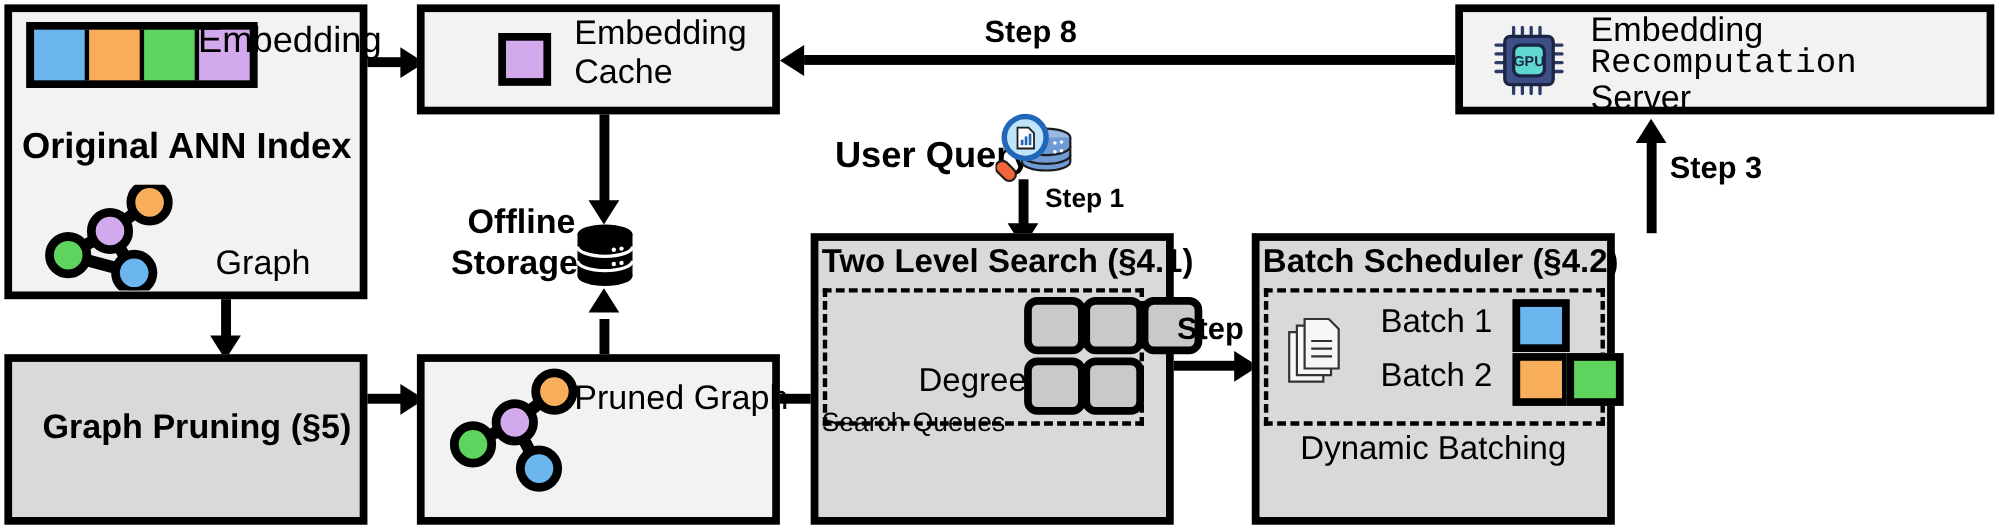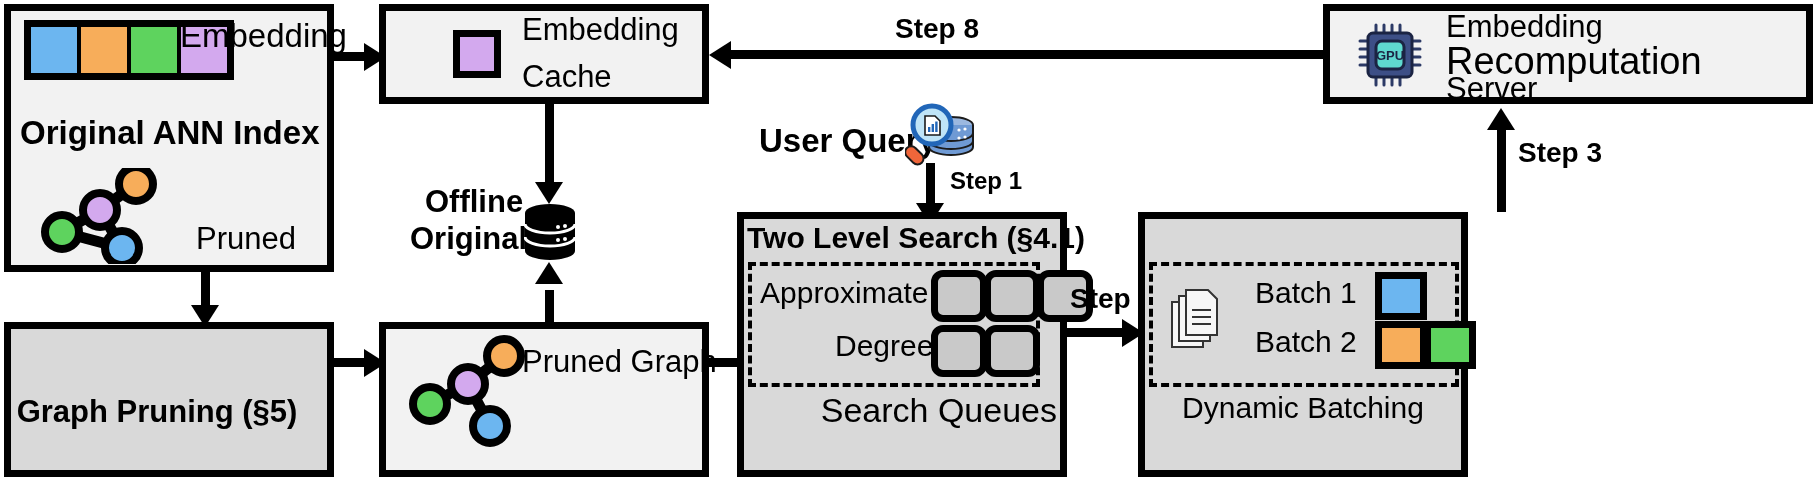--- a/index.html
+++ b/index.html
@@ -61,44 +61,44 @@
       <line x1="26" y1="64" x2="64" y2="42"></line>
       <line x1="64" y1="42" x2="100" y2="16"></line>
       <line x1="64" y1="42" x2="86" y2="80"></line>
       <line x1="26" y1="64" x2="86" y2="80"></line>
     </g>
     <circle cx="100" cy="16" r="17" fill="#f7ad5a" stroke="#000" stroke-width="8"></circle>
     <circle cx="64" cy="42" r="17" fill="#d3a9ee" stroke="#000" stroke-width="8"></circle>
     <circle cx="26" cy="64" r="17" fill="#5ed35e" stroke="#000" stroke-width="8"></circle>
     <circle cx="86" cy="80" r="17" fill="#6cb6f0" stroke="#000" stroke-width="8"></circle>
   </svg>
-  <div class="lbl" style="left:196px;top:222px;font-size:31px;">Pruned</div>
+  <div class="lbl" style="left:196px;top:222px;font-size:31px;">Graph</div>
 
   <div class="ln" style="left:201px;top:272px;width:9px;height:36px;"></div>
   <div class="ah ah-d" style="left:191px;top:305px;"></div>
 
   <div class="box shaded" style="left:4px;top:322px;width:330px;height:155px;"></div>
-  <div class="lbl b" style="left:2px;top:371px;width:310px;text-align:center;font-size:31px;margin-top:24px;">Graph Pruning (§5)</div>
+  <div class="lbl b" style="left:24px;top:371px;width:310px;text-align:center;font-size:31px;">Graph Pruning (§5)</div>
 
   <div class="ln" style="left:334px;top:52px;width:38px;height:9px;"></div>
   <div class="ah ah-r" style="left:364px;top:43px;"></div>
 
   <div class="ln" style="left:334px;top:358px;width:38px;height:9px;"></div>
   <div class="ah ah-r" style="left:364px;top:349px;"></div>
 
   <div class="box" style="left:379px;top:4px;width:330px;height:100px;"></div>
   <div class="swatch" style="left:453px;top:30px;width:48px;height:48px;background:#d3a9ee;"></div>
   <div class="lbl" style="left:522px;top:13px;font-size:31px;">Embedding</div>
-  <div class="lbl" style="left:522px;top:60px;font-size:31px;">Cache</div>
+  <div class="lbl" style="left:522px;top:48px;font-size:31px;">Cache</div>
 
   <div class="ln" style="left:545px;top:104px;width:9px;height:80px;"></div>
   <div class="ah ah-d" style="left:535px;top:182px;"></div>
 
   <div class="lbl b" style="left:425px;top:185px;font-size:31px;">Offline</div>
-  <div class="lbl b" style="left:410px;top:222px;font-size:31px;">Original</div>
+  <div class="lbl b" style="left:410px;top:222px;font-size:31px;">Storage</div>
 
   <svg class="cyl" style="left:524px;top:203px;" width="52" height="58" viewBox="0 0 52 58">
     <ellipse cx="26" cy="10" rx="25" ry="9" fill="#000"></ellipse>
     <rect x="1" y="10" width="50" height="38" fill="#000"></rect>
     <ellipse cx="26" cy="48" rx="25" ry="9" fill="#000"></ellipse>
     <path d="M1 21 a25 9 0 0 0 50 0" fill="none" stroke="#fff" stroke-width="3"></path>
     <path d="M1 34 a25 9 0 0 0 50 0" fill="none" stroke="#fff" stroke-width="3"></path>
     <circle cx="34" cy="24" r="2" fill="#fff"></circle>
       <circle cx="41" cy="23" r="2" fill="#fff"></circle>
     <circle cx="34" cy="37" r="2" fill="#fff"></circle>
@@ -150,40 +150,40 @@
 
   <div class="ln" style="left:926px;top:163px;width:9px;height:42px;"></div>
   <div class="ah ah-d" style="left:916px;top:203px;"></div>
   <div class="lbl b" style="left:950px;top:168px;font-size:24px;">Step 1</div>
 
   <div class="box shaded" style="left:737px;top:212px;width:330px;height:265px;"></div>
   <div class="lbl b" style="left:747px;top:222px;width:310px;text-align:center;font-size:30px;">Two Level Search (§4.1)</div>
 
   <div class="dash" style="left:748px;top:262px;width:292px;height:125px;"></div>
 
-  <div class="lbl" style="left:760px;top:277px;font-size:30px;">Approximate</div>
   <div class="qrow" style="left:931px;top:270px;">
     <div class="qcell"></div>
     <div class="qcell"></div>
     <div class="qcell"></div>
   </div>
 
   <div class="lbl" style="left:835px;top:330px;font-size:30px;">Degree</div>
   <div class="qrow" style="left:931px;top:325px;">
     <div class="qcell"></div>
     <div class="qcell"></div>
   </div>
 
-  <div class="lbl" style="left:747px;top:392px;width:310px;text-align:right;font-size:34px;">Search Queues</div>
+  <div class="lbl" style="left:747px;top:372px;width:310px;text-align:left;font-size:24px;">Search Queues</div>
 
   <div class="ln" style="left:1067px;top:328px;width:62px;height:9px;"></div>
   <div class="ah ah-r" style="left:1122px;top:319px;"></div>
   <div class="lbl b" style="left:1070px;top:284px;font-size:28px;">Step 2</div>
 
   <div class="box shaded" style="left:1138px;top:212px;width:330px;height:265px;"></div>
+  <div class="lbl b" style="left:1148px;top:222px;width:310px;text-align:center;font-size:30px;">Batch Scheduler (§4.2)</div>
 
   <div class="dash" style="left:1149px;top:262px;width:310px;height:125px;"></div>
 
   <svg style="position:absolute;left:1169px;top:288px;" width="56" height="66" viewBox="0 0 56 66">
     <g fill="#f7f7f7" stroke="#333" stroke-width="2">
       <path d="M3 14 h22 l9 9 v36 h-31 z"></path>
       <path d="M10 8 h22 l9 9 v36 h-31 z"></path>
       <path d="M17 2 h22 l9 9 v36 h-31 z"></path>
     </g>
     <g stroke="#333" stroke-width="2">
@@ -226,20 +226,20 @@
         <line x1="53" y1="26" x2="62" y2="26"></line>
       <line x1="53" y1="34" x2="62" y2="34"></line>
         <line x1="53" y1="42" x2="62" y2="42"></line>
     </g>
     <rect x="10" y="10" width="44" height="44" rx="5" fill="#3d4f86" stroke="#1b2443" stroke-width="3"></rect>
     <rect x="18" y="18" width="28" height="28" rx="6" fill="#5fd9cf" stroke="#1b2443" stroke-width="3"></rect>
     <text x="32" y="37" text-anchor="middle" font-family="Liberation Sans, sans-serif" font-size="13" font-weight="bold" fill="#1b2443">GPU</text>
   </svg>
 
   <div class="lbl" style="left:1446px;top:10px;font-size:31px;">Embedding</div>
-  <div class="lbl" style="left:1446px;top:41px;font-size:38px;">Recomputation</div>
+  <div class="lbl" style="left:1446px;top:41px;font-size:31px;font-family:Liberation Mono, monospace;">Recomputation</div>
   <div class="lbl" style="left:1446px;top:72px;font-size:31px;">Server</div>
 
   <div class="ln" style="left:731px;top:50px;width:592px;height:9px;"></div>
   <div class="ah ah-l" style="left:709px;top:41px;"></div>
   <div class="lbl b" style="left:895px;top:14px;font-size:28px;">Step 8</div>
 
 </div>
 
 </body></html>

